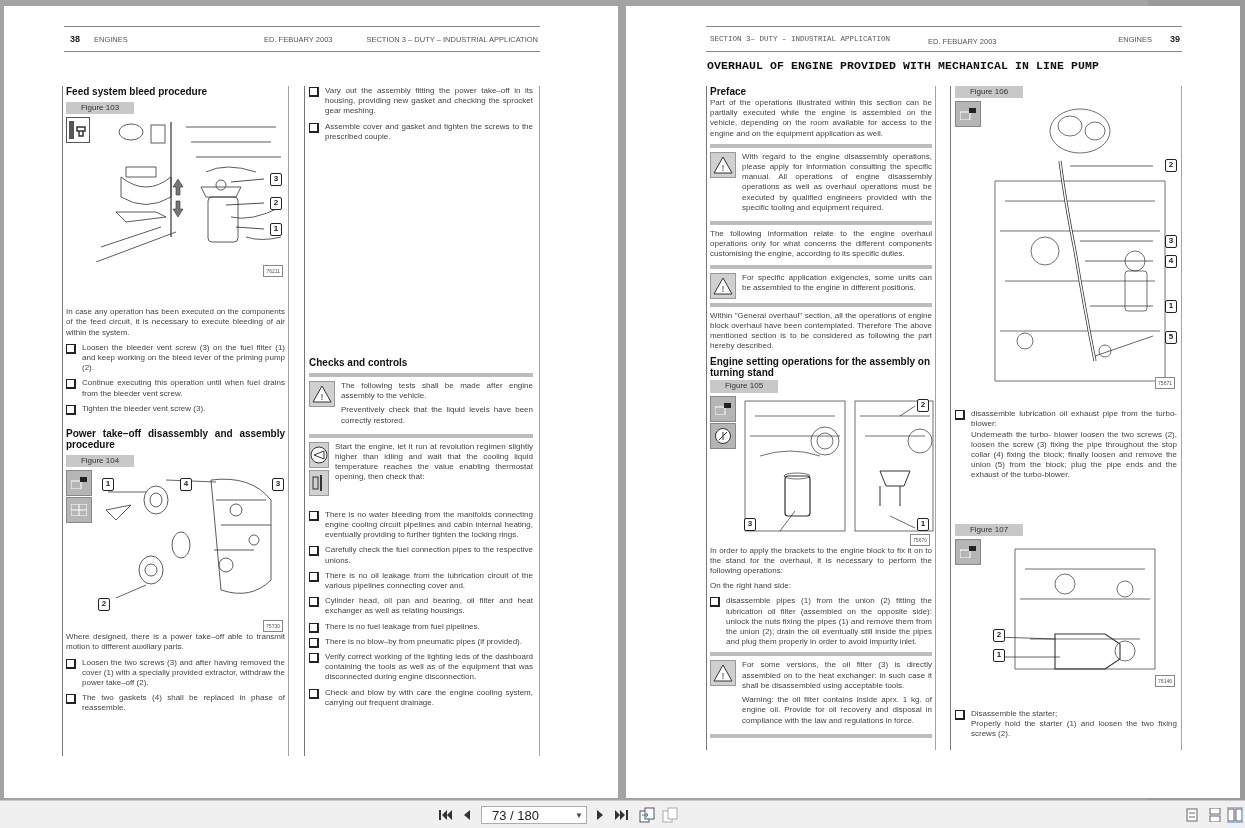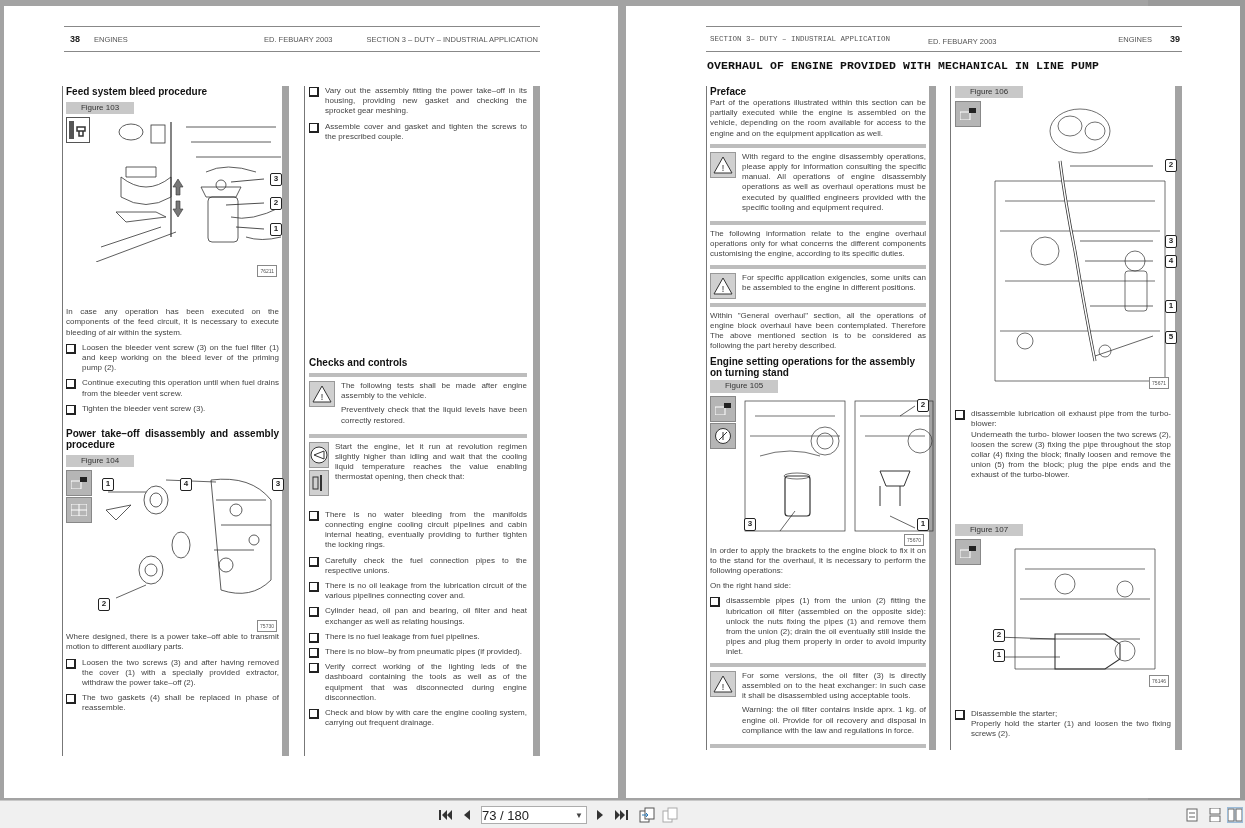--- a/index.html
+++ b/index.html
@@ -9,21 +9,21 @@
   .page { position: absolute; top: 6px; width: 614px; height: 792px; background: #fff; }
   .page.left { left: 4px; }
   .page.right { left: 626px; }
 
   .hdr { position: absolute; top: 20px; height: 26px; border-top: 1px solid #888; border-bottom: 1px solid #888; font-size: 7.5px; color: #555; display: flex; align-items: center; }
   .hdr .pnum { font-weight: bold; font-size: 9px; color: #222; }
   .hdr span { white-space: nowrap; }
 
   .col { position: absolute; font-size: 8px; line-height: 10.2px; color: #444; }
   .col.bl { border-left: 1px solid #777; }
-  .col.br { border-right: 7px solid #a3a3a3; }
+  .col.br { border-right: 1px solid #a3a3a3; }
 
   .h2 { font-weight: bold; font-size: 10px; color: #111; line-height: 11px; margin-bottom: 5px; }
   .h1 { font-weight: bold; font-size: 11.5px; color: #111; letter-spacing: 0.1px; }
   .fig-label { display: inline-block; background: #c8c8c8; width: 68px; padding: 1px 0; text-align: center; font-size: 8px; color: #333; margin-bottom: 3px; }
   .para { text-align: justify; margin-bottom: 5px; }
   .bul { position: relative; padding-left: 16px; text-align: justify; margin-bottom: 5px; }
   .bul::before { content: ""; position: absolute; left: 0; top: 1px; width: 7px; height: 7px; border: 1px solid #222; border-right-width: 2px; border-bottom-width: 2px; }
   .bar { height: 4px; background: #bdbdbd; margin: 4px 0; }
   .note { display: flex; gap: 6px; margin: 3px 0 3px; }
   .note .icn { flex: 0 0 26px; height: 26px; background: #d0d0d0; border: 1px solid #999; display: flex; align-items: center; justify-content: center; }
@@ -31,21 +31,21 @@
   .note .txt p { margin-bottom: 4px; }
   .sideicon { width: 26px; height: 26px; background: #b5b5b5; border: 1px solid #888; display: flex; align-items: center; justify-content: center; margin-bottom: 1px; }
   .fig { position: relative; }
   .fig .draw { position: absolute; }
   .fignum { position: absolute; font-size: 5px; border: 1px solid #888; padding: 0 2px; color: #555; background: #fff; }
   .callout { position: absolute; width: 12px; height: 13px; border: 1.5px solid #222; border-radius: 2px; background: #fff; font-size: 8px; font-weight: bold; text-align: center; line-height: 10px; color: #222; }
 
   .toolbar { position: absolute; left: 0; top: 800px; width: 1245px; height: 28px; background: #f0f0f0; border-top: 1px solid #c8c8c8; }
   .tb-btn { position: absolute; top: 6px; width: 16px; height: 16px; display: flex; align-items: center; justify-content: center; cursor: pointer; }
   .page-select { position: absolute; left: 481px; top: 5px; width: 106px; height: 18px; border: 1px solid #adadad; background: #fff; font-size: 13px; color: #222; display: flex; align-items: center; }
-  .page-select .val { flex: 1; }
+  .page-select .val { flex: 1; padding-left: 10px; }
   .page-select .arr { width: 14px; font-size: 8px; color: #444; text-align: center; }
 </style>
 </head>
 <body>
 
 <div class="viewer">
 
   <div class="page left">
     <div class="hdr" style="left:60px; width:476px;">
       <span class="pnum" style="margin-left:6px;">38</span>

